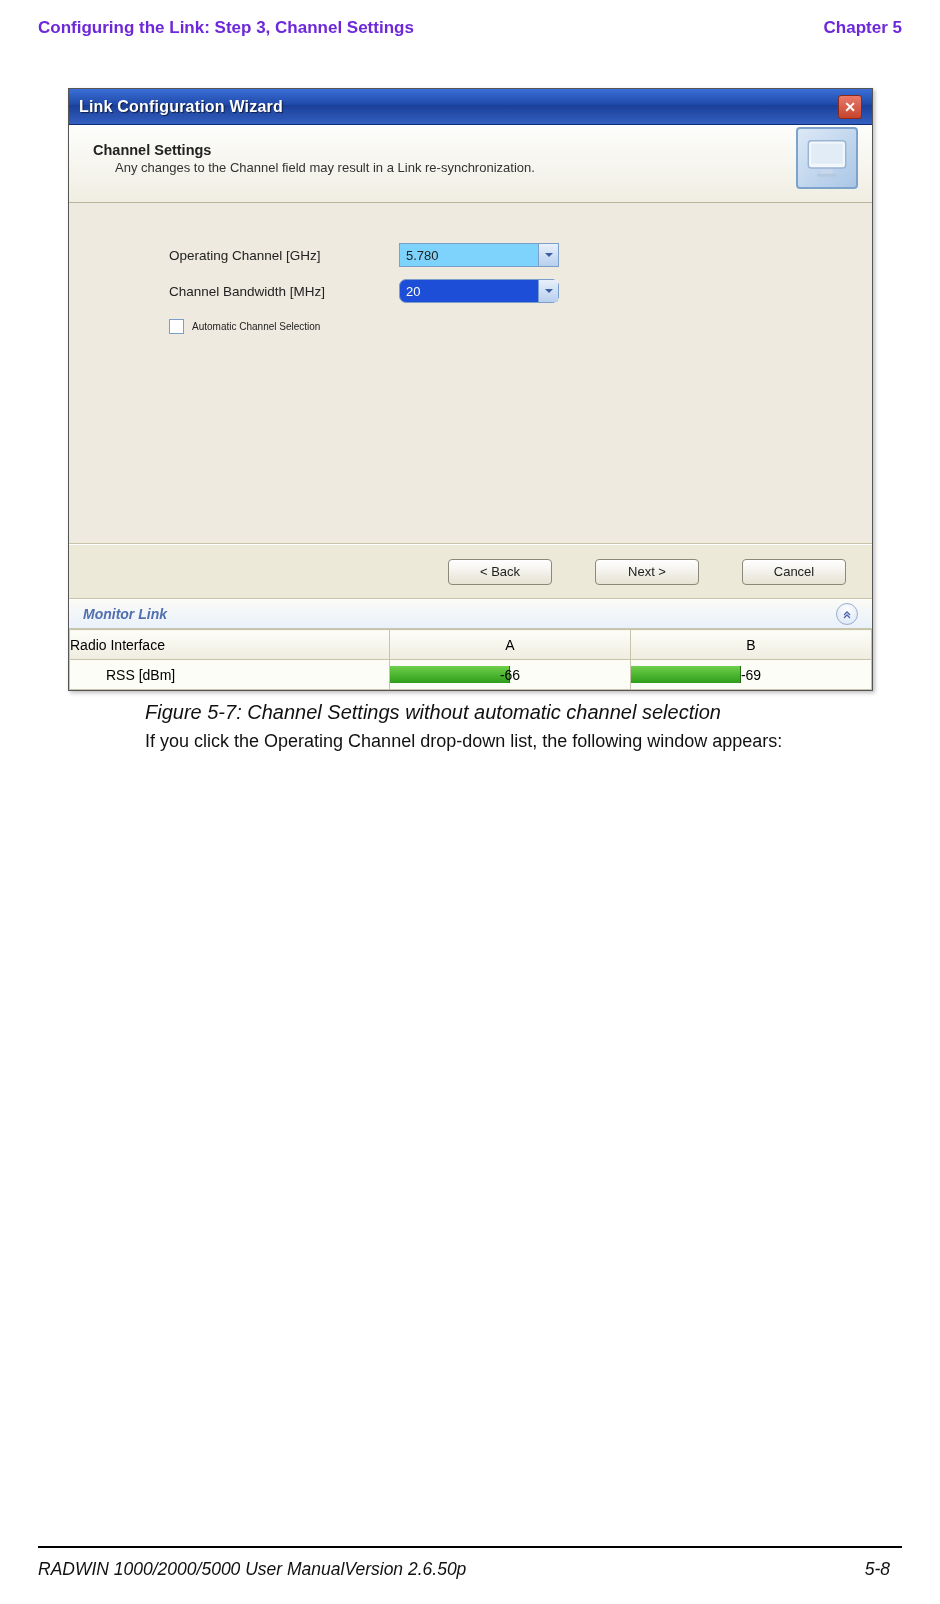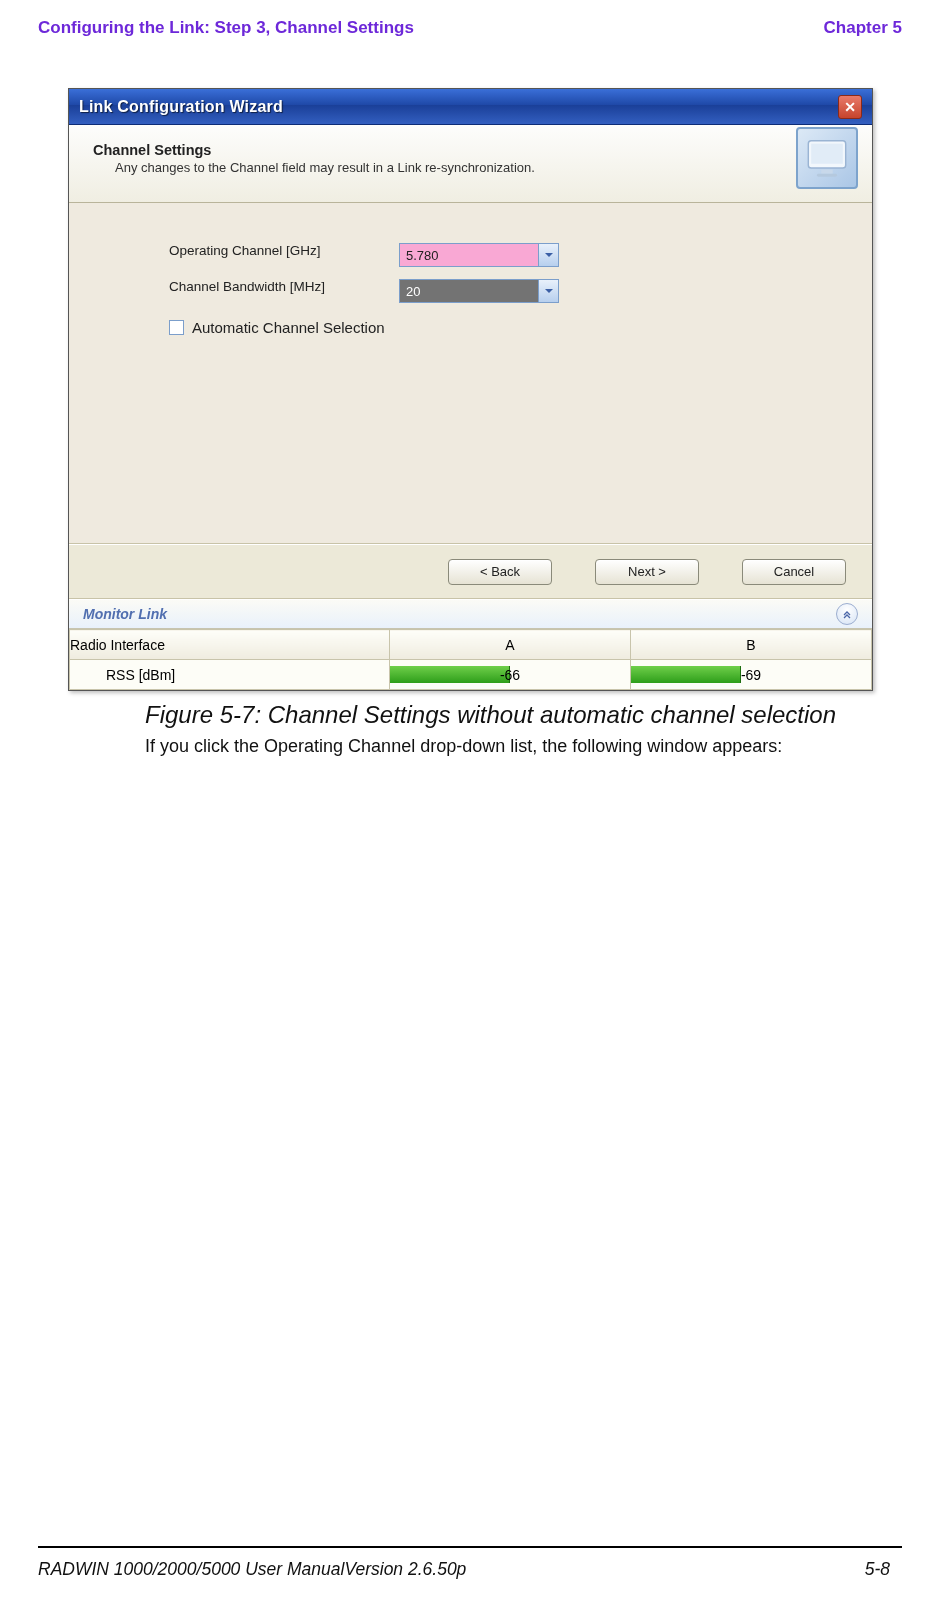--- a/index.html
+++ b/index.html
@@ -87,50 +87,52 @@
   }
   .header-icon svg { width: 46px; height: 46px; }
   .form-body {
     height: 340px;
     background: #efeadf;
     padding: 40px 20px 20px 100px;
     position: relative;
   }
   .form-row {
     display:flex;
+    align-items:center;
     margin-bottom: 12px;
     font-size: 13.5px;
     color:#222;
   }
   .form-row .lbl { width: 230px; }
   .combo {
     width: 160px; height: 24px;
-    background:#f9a8d4;
+    background:#7dd3fc;
     border:1px solid #7b9ecb;
     display:flex; align-items:center;
     font-size:13px;
     position:relative;
     padding-left:6px;
   }
   .combo.highlight {
-    background:#737373;
+    background:#1d4ed8;
     color:#fff;
+    border-radius:7px;
   }
   .combo .arrow {
     position:absolute; right:0; top:0;
     width:20px; height:22px;
     background: linear-gradient(to bottom,#e8f0fb,#b7cfee);
     border-left:1px solid #7b9ecb;
     display:flex;align-items:center;justify-content:center;
   }
   .combo .arrow svg { width:10px;height:10px; }
   .checkbox-row {
     display:flex; align-items:center; gap:8px;
     margin-top: 16px;
-    font-size:15px;
+    font-size:10px;
     color:#222;
   }
   .checkbox-box {
     width:15px;height:15px;
     border:1px solid #7b9ecb;
     background:#fff;
   }
   .separator {
     height:2px;
     border-top:1px solid #c8c3a8;
@@ -217,21 +219,21 @@
   }
   .bar-label {
     position:relative;
     z-index:2;
     font-size:14px;
   }
   
   .caption {
     margin: 10px 0 0 145px;
     font-style: italic;
-    font-size: 24px;
+    font-size: 20px;
     color:#111;
   }
   .body-copy {
     margin: 4px 50px 0 145px;
     font-size: 18px;
     color:#111;
     line-height: 1.45;
   }
   
   .page-footer-rule {

